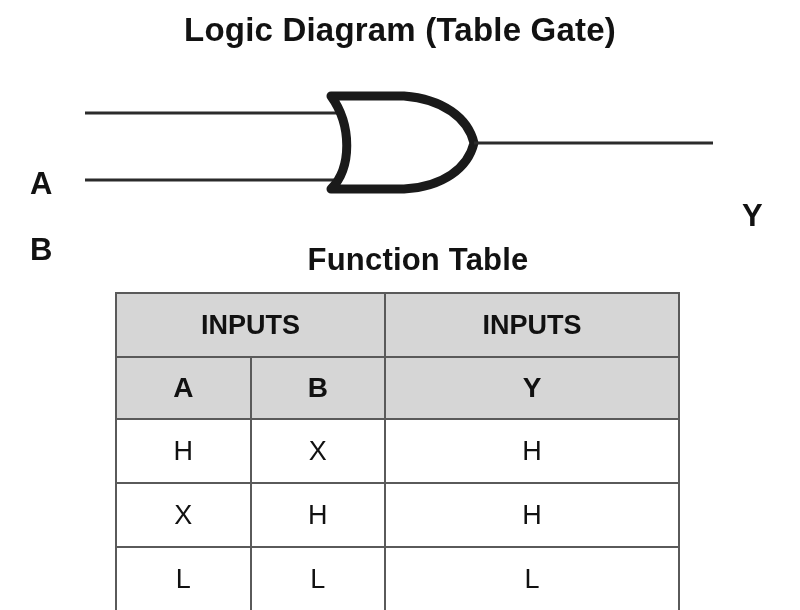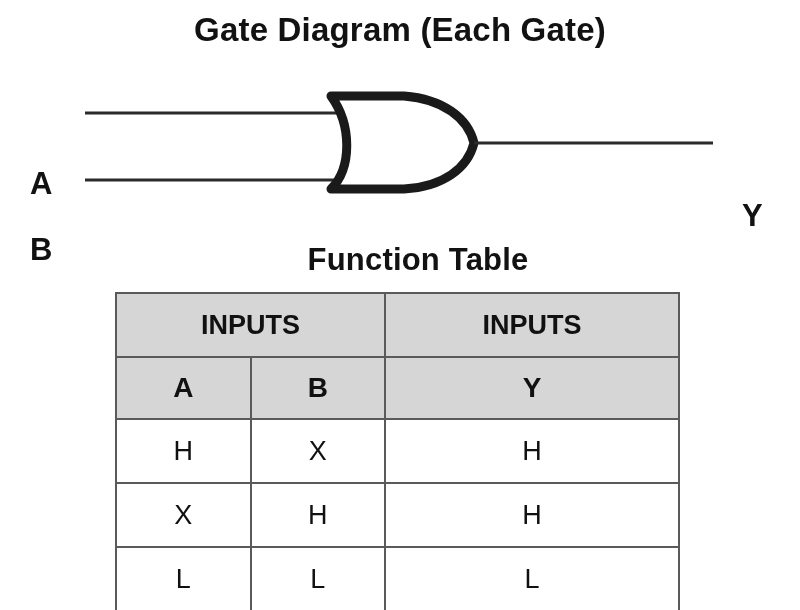--- a/index.html
+++ b/index.html
@@ -94,21 +94,21 @@
     font-size: 27px;
     font-weight: normal;
   }
   .col-a { width: 132px; }
   .col-b { width: 141px; }
   .col-y { width: 292px; }
 </style>
 </head>
 <body>
 
-<div class="heading" id="diagram-title">Gate Diagram (Each Gate)</div>
+<div class="heading" id="diagram-title">Logic Diagram (Table Gate)</div>
 
 <div id="logic-diagram">
 
   <span class="port-label" id="label-a">A</span>
 
   <span class="port-label" id="label-b">B</span>
 
   <span class="port-label" id="label-y">Y</span>
 
   <svg width="800" height="150" viewBox="0 0 800 150">

